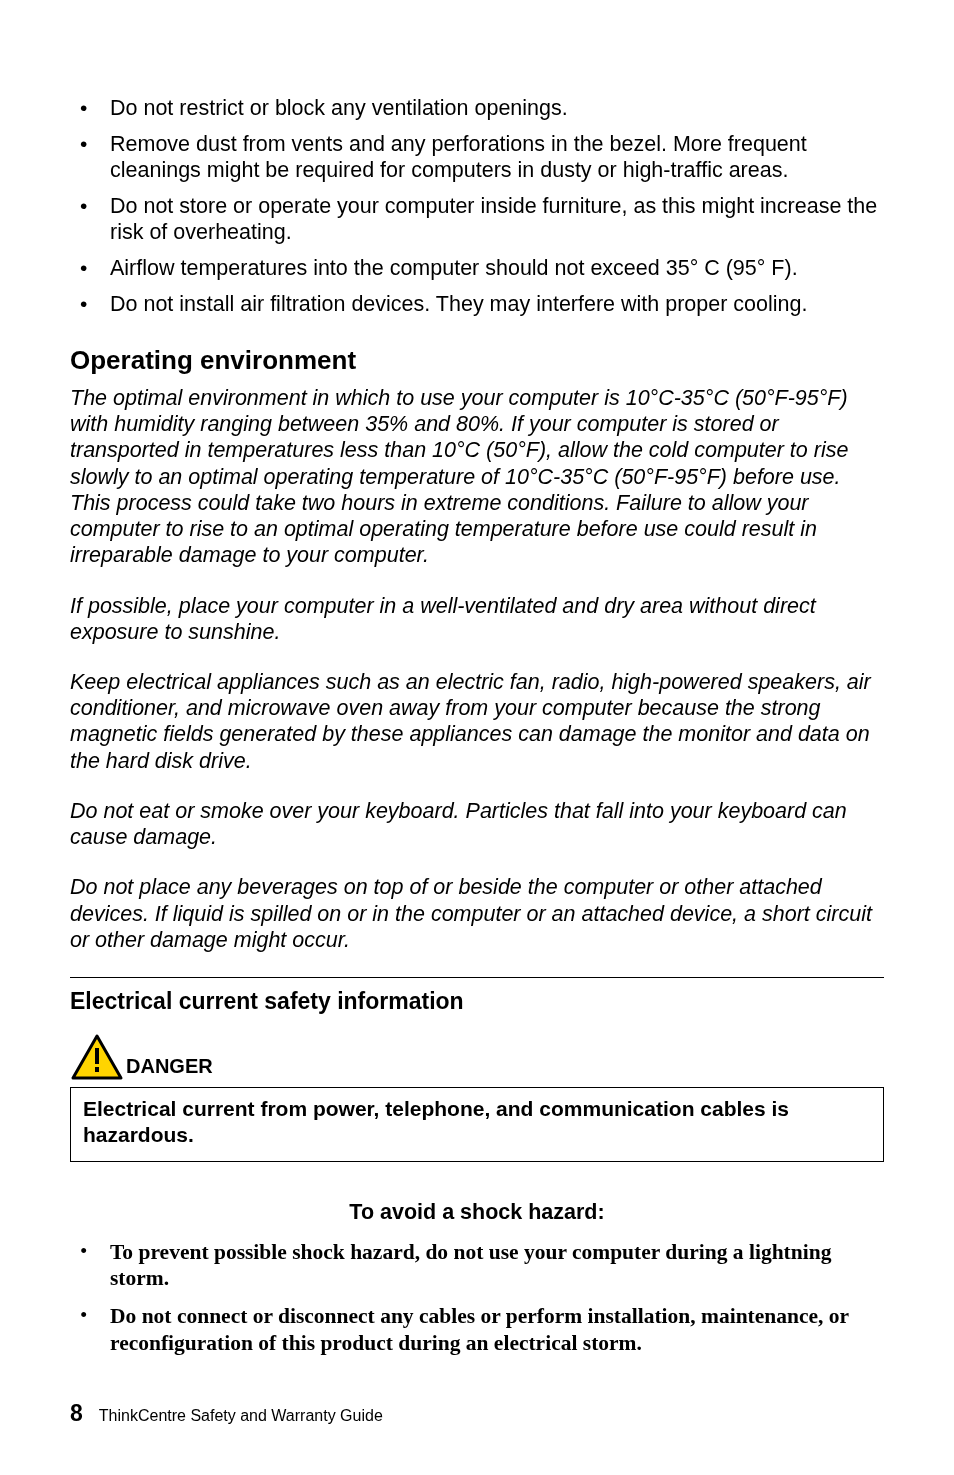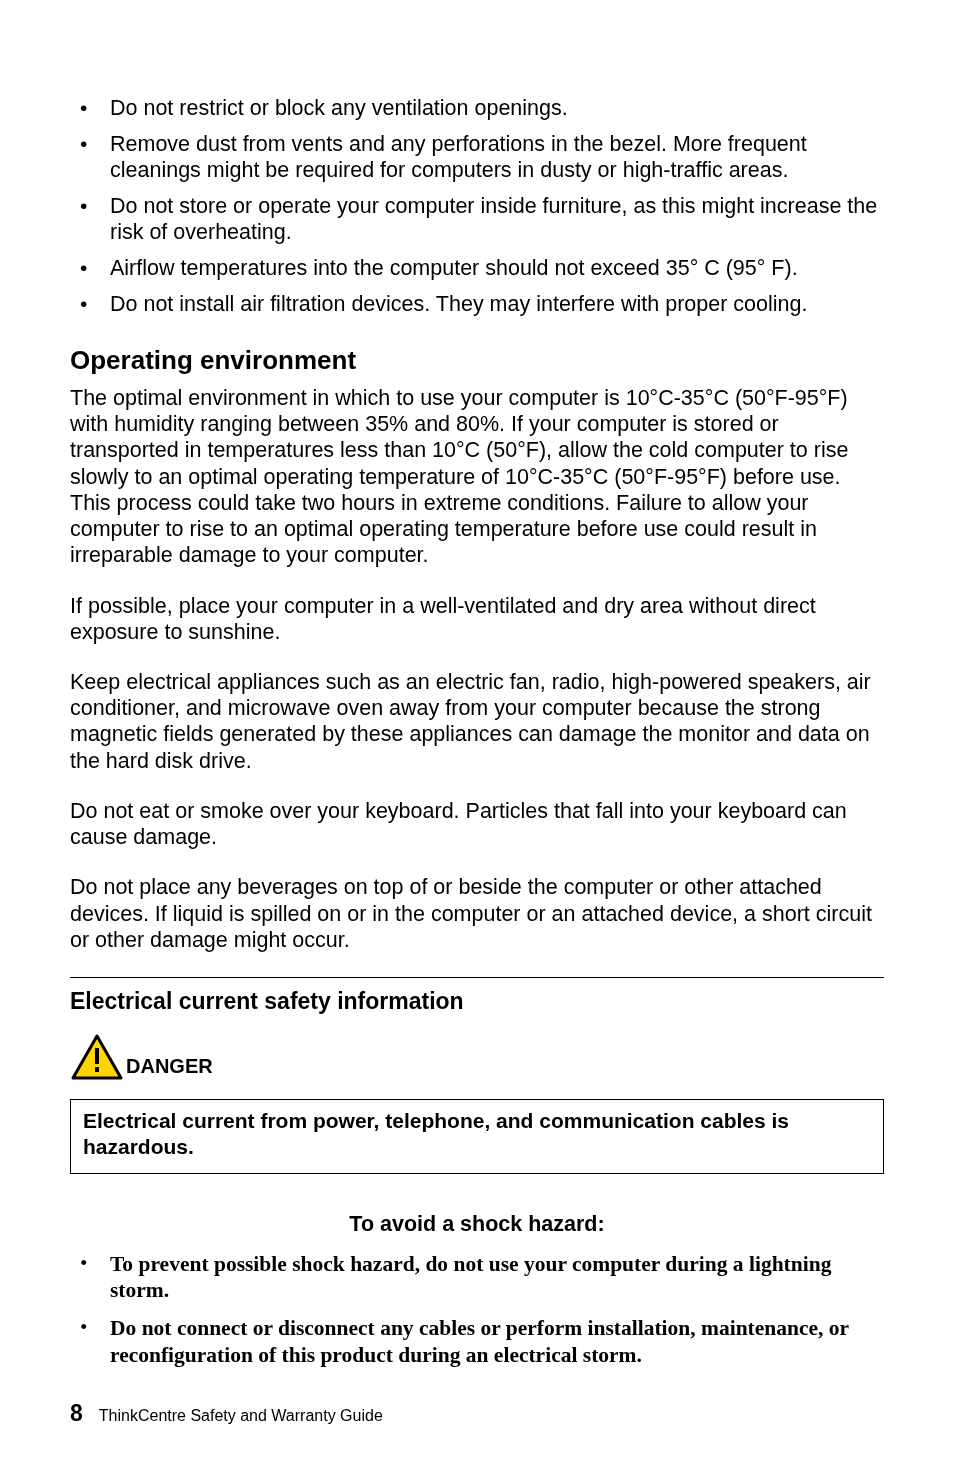--- a/index.html
+++ b/index.html
@@ -33,35 +33,36 @@
     }
     h2.section {
       font-size: 26px;
       font-weight: bold;
       margin: 8px 0 9px 0;
     }
     p.para {
       font-size: 21.5px;
       line-height: 1.22;
       margin-bottom: 24px;
+      font-style: italic;
     }
     .divider {
       border-top: 1.5px solid #000;
       margin: 8px 0 10px 0;
     }
     h3.subsection {
       font-size: 23px;
       font-weight: bold;
       margin-bottom: 18px;
     }
     .danger-row {
       display: flex;
       align-items: flex-end;
       border-bottom: 1.5px solid #000;
-      padding-bottom: 18px;
+      padding-bottom: 6px;
       margin-bottom: 0;
     }
     .danger-label {
       font-size: 20px;
       font-weight: bold;
       margin-left: 2px;
       padding-bottom: 3px;
     }
     .danger-icon {
       width: 54px;

